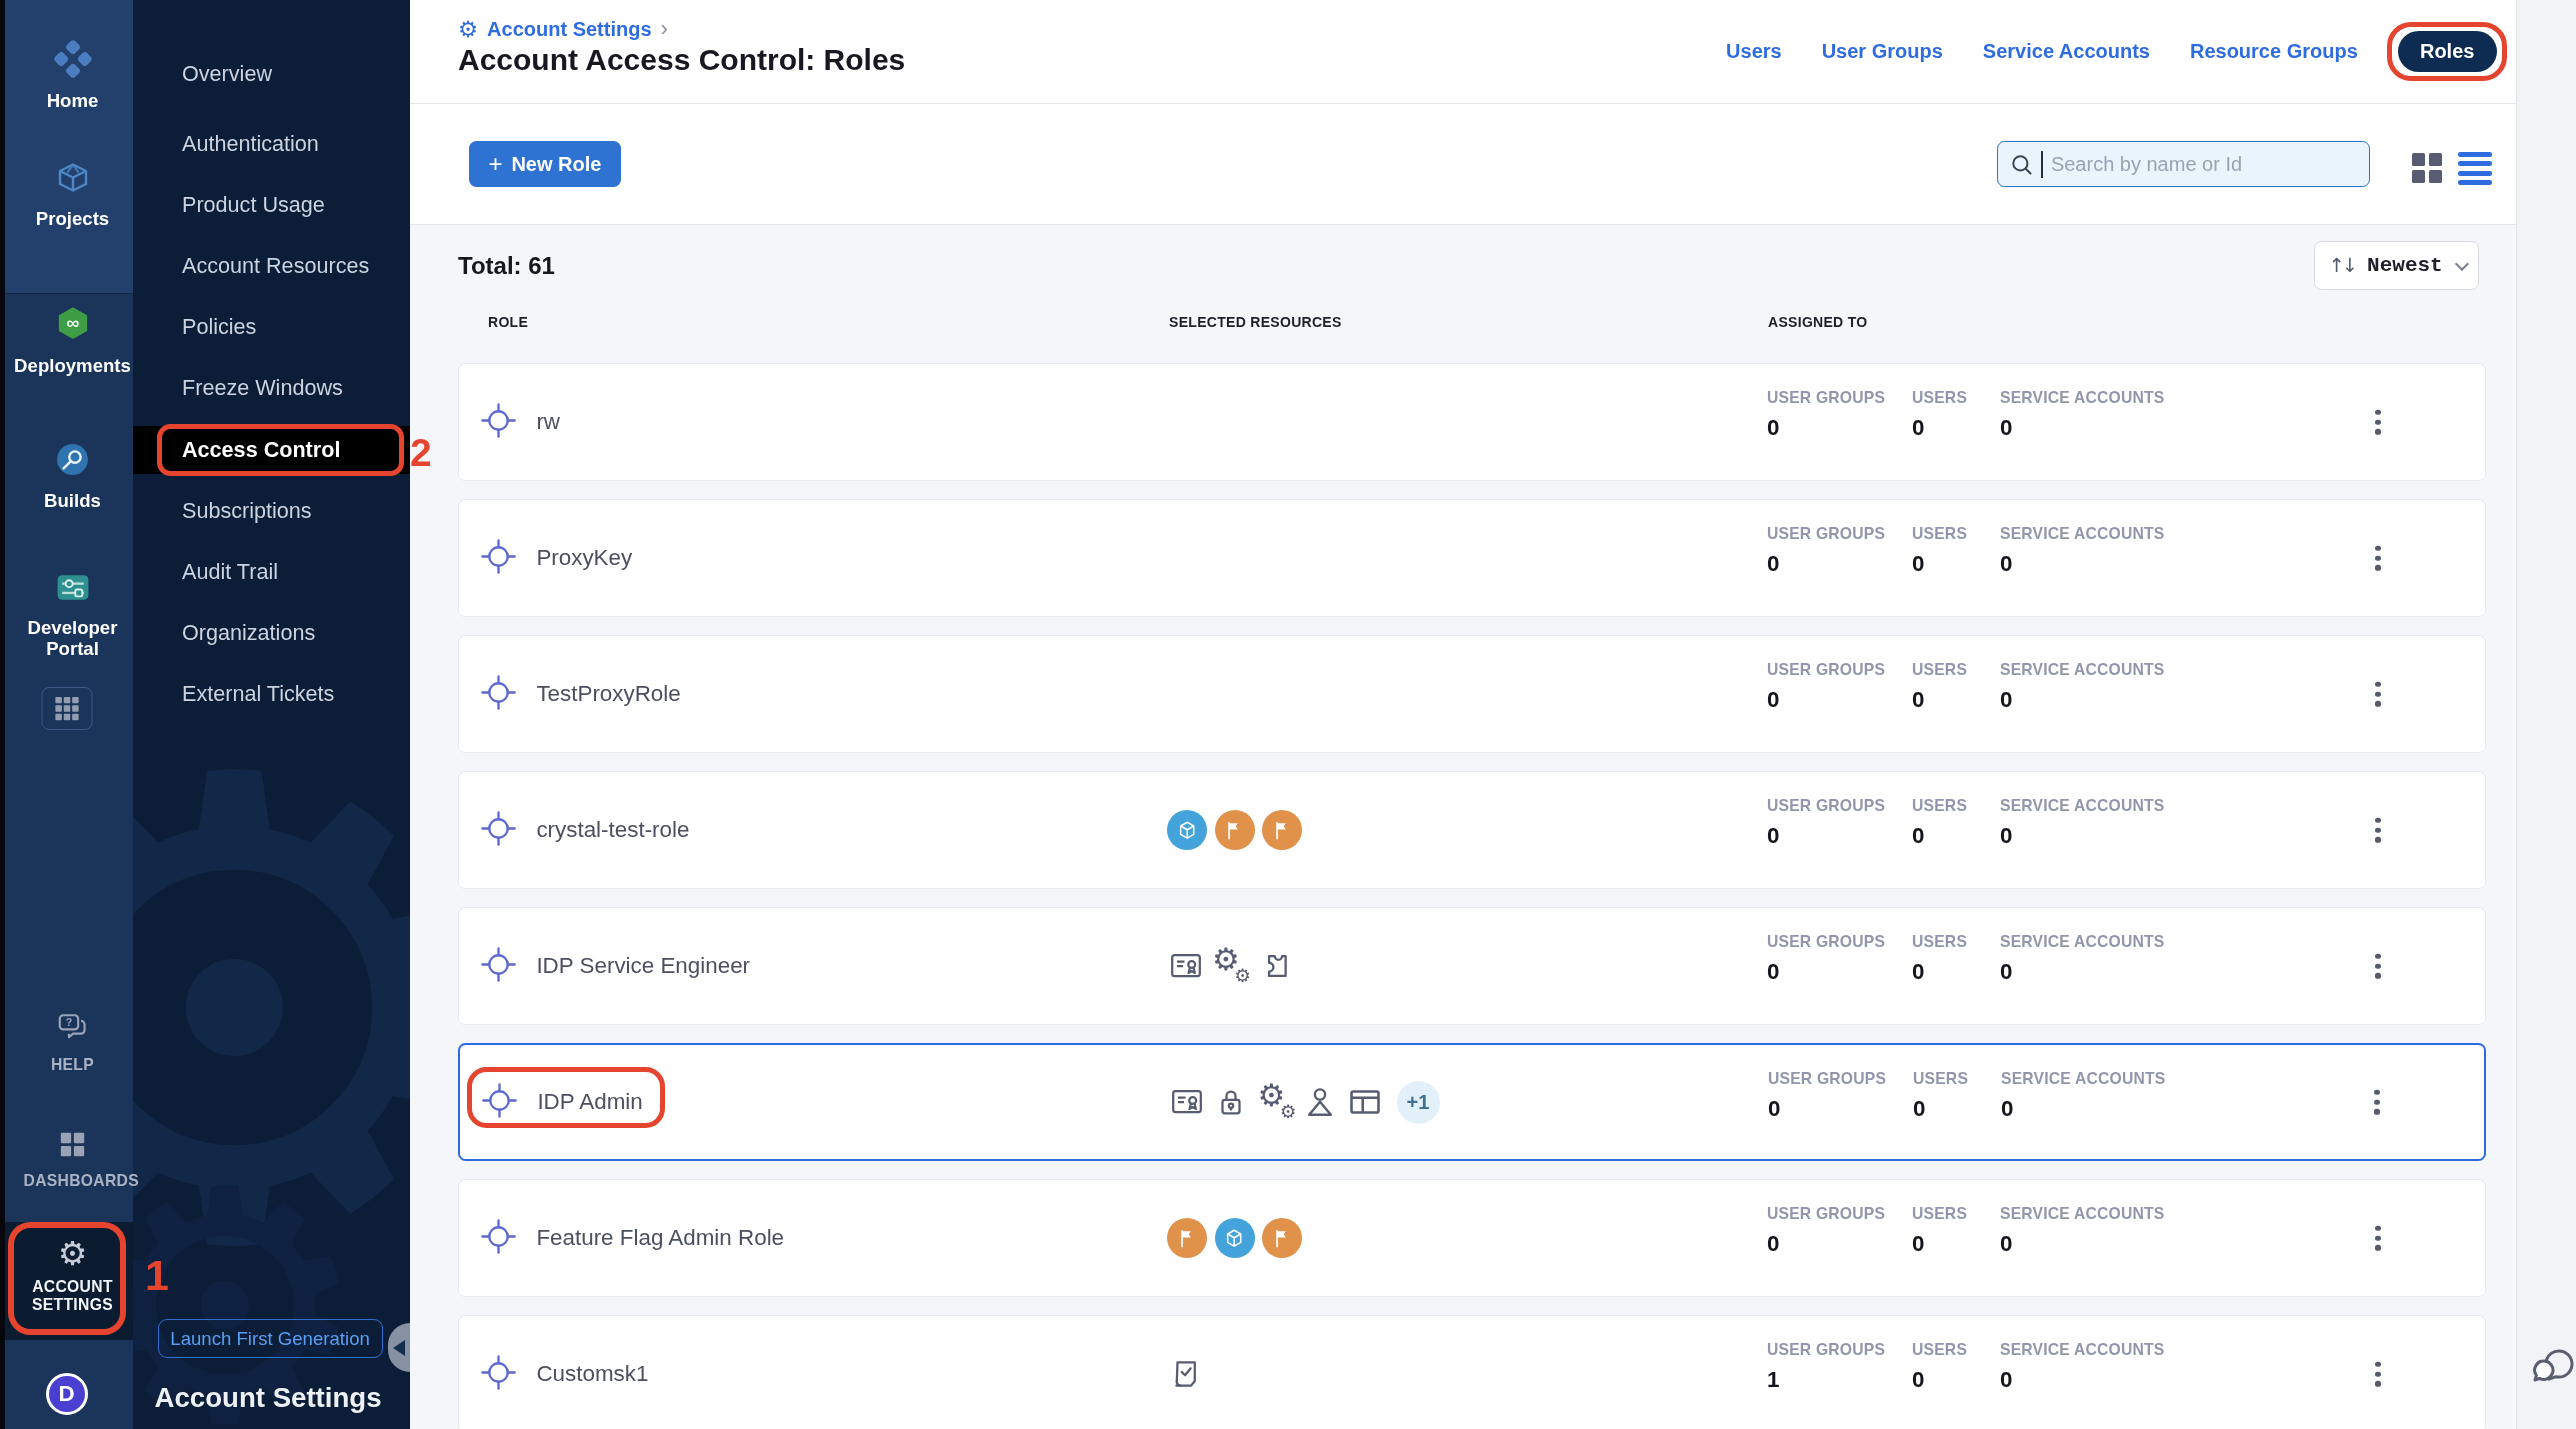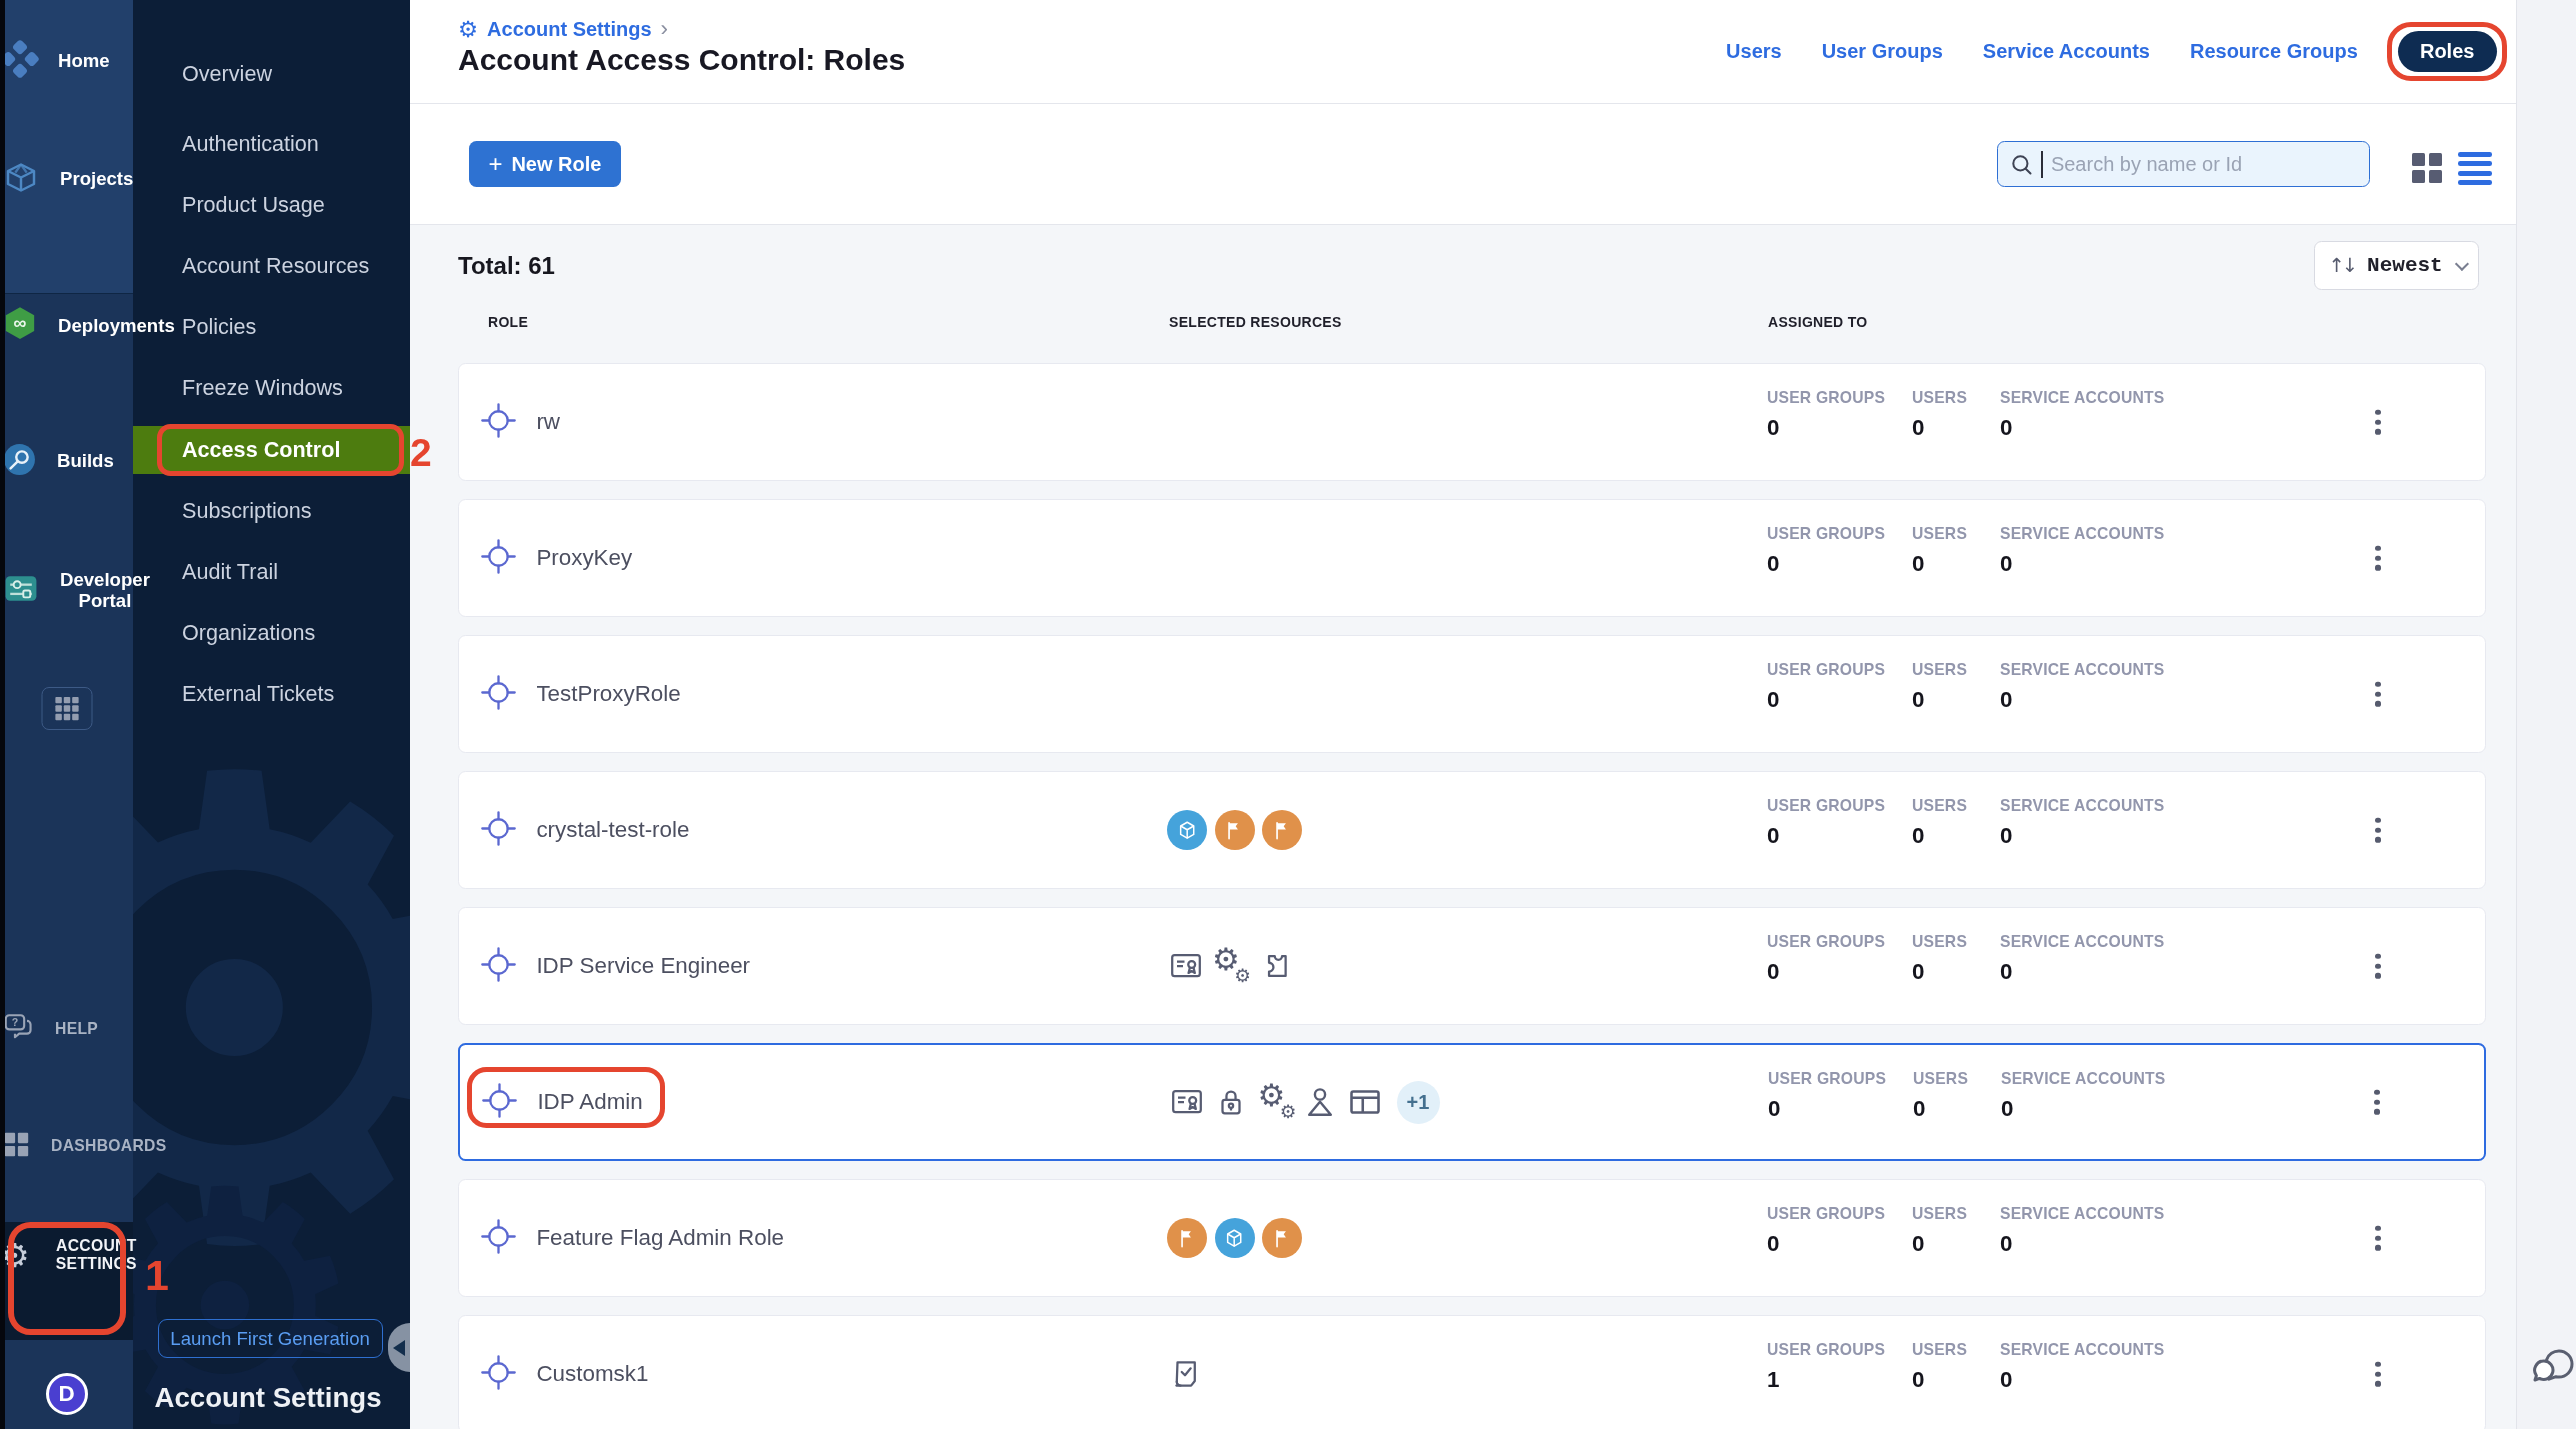--- a/index.html
+++ b/index.html
@@ -3,38 +3,38 @@
 <meta charset="utf-8">
 <style>
   html,body{margin:0;padding:0;background:#dfe1e6;}
   *{box-sizing:border-box;font-family:"Liberation Sans",sans-serif;}
   .screen{position:relative;width:2576px;height:1430px;background:#fff;overflow:hidden;}
 
   
   .edge{position:absolute;left:0;top:0;width:4.5px;height:100%;background:#05070d;z-index:12;}
   .rail{position:absolute;left:0;top:0;width:133px;height:100%;background:#1b3459;z-index:10;}
   .rail-top{position:absolute;left:0;top:0;width:100%;height:294px;background:#22406b;border-bottom:1.5px solid #0f2644;}
-  .rail-item{position:absolute;left:0;width:145px;display:flex;align-items:center;gap:18px;cursor:pointer;z-index:2;}
+  .rail-item{position:absolute;left:0;width:145px;display:flex;flex-direction:column;align-items:center;gap:8px;cursor:pointer;z-index:2;}
   .ri-home{top:39px}.ri-projects{top:158px}.ri-deployments{top:304px}.ri-builds{top:440px}
   .ri-devportal{top:569px}.ri-help{top:1011px}.ri-dashboards{top:1128px}.ri-account-settings{top:1237px;z-index:3;}
   .rail-label{font-size:18.6px;font-weight:600;color:#fff;text-align:center;line-height:1.15;max-width:119px;}
   .rail-label.small{font-size:15.7px;font-weight:600;color:#a9b3c4;letter-spacing:0.3px;max-width:98px;}
   .ri-account-settings .rail-label.small{color:#f2f4f8;}
   .rail-mod{position:absolute;top:687px;left:50%;transform:translateX(-50%);width:51px;height:43px;border:1.5px solid #3d5a86;border-radius:7.5px;display:flex;align-items:center;justify-content:center;cursor:pointer;}
   .rail-avatar{position:absolute;top:1373px;left:50%;transform:translateX(-50%);width:42px;height:42px;border-radius:50%;background:#4a3fd0;border:3px solid #fff;color:#fff;font-size:22.4px;font-weight:700;display:flex;align-items:center;justify-content:center;cursor:pointer;}
   .account-bg{position:absolute;left:0;top:1222px;width:133px;height:118px;background:#0b1b30;}
 
   
   .sidebar{position:absolute;left:133px;top:0;width:277px;height:100%;background:#0c1e37;overflow:hidden;z-index:9;}
   .wm{position:absolute;font-family:"DejaVu Sans",sans-serif;line-height:1;user-select:none;z-index:0;}
   .wm1{font-size:641px;left:-186px;top:693px;color:#122848;}
   .wm2{font-size:321px;left:-52px;top:1148px;color:#0e2140;}
   #side-menu{position:absolute;inset:0;z-index:1;}
   .side-item{position:absolute;left:0;width:100%;height:48px;display:flex;align-items:center;padding-left:49px;font-size:21.6px;font-weight:500;color:#ccd3e0;cursor:pointer;}
-  .side-item.active{background:#4d7c0f;color:#fff;font-weight:600;}
+  .side-item.active{background:#000000;color:#fff;font-weight:600;}
   .launch-btn{position:absolute;left:24.6px;top:1319px;width:225px;height:39px;border:1.5px solid #2e6fd0;border-radius:9px;background:transparent;color:#5a9df2;font-size:18.6px;cursor:pointer;z-index:2;}
   .side-footer-title{position:absolute;left:21.6px;top:1382px;font-size:27.6px;font-weight:700;color:#eef1f5;z-index:2;}
   .collapse-handle{position:absolute;right:0;top:1323px;width:22.4px;height:49px;background:#97a3b3;opacity:.88;border-radius:25px 0 0 25px;display:flex;align-items:center;justify-content:center;cursor:pointer;z-index:3;}
   .collapse-handle .tri{width:0;height:0;border-top:8.2px solid transparent;border-bottom:8.2px solid transparent;border-right:12px solid #15314f;}
 
   
   .main{position:absolute;left:409px;top:0;width:2107px;height:100%;background:#fff;}
   .page-header{position:absolute;left:0;top:0;width:100%;height:104px;background:#fff;border-bottom:1.5px solid #e4e6ec;z-index:2;}
   .breadcrumb{position:absolute;left:49px;top:16.4px;display:flex;align-items:center;gap:9px;}
   .bc-gear{font-family:"DejaVu Sans",sans-serif;font-size:22.4px;color:#2e6ce0;line-height:1;}

